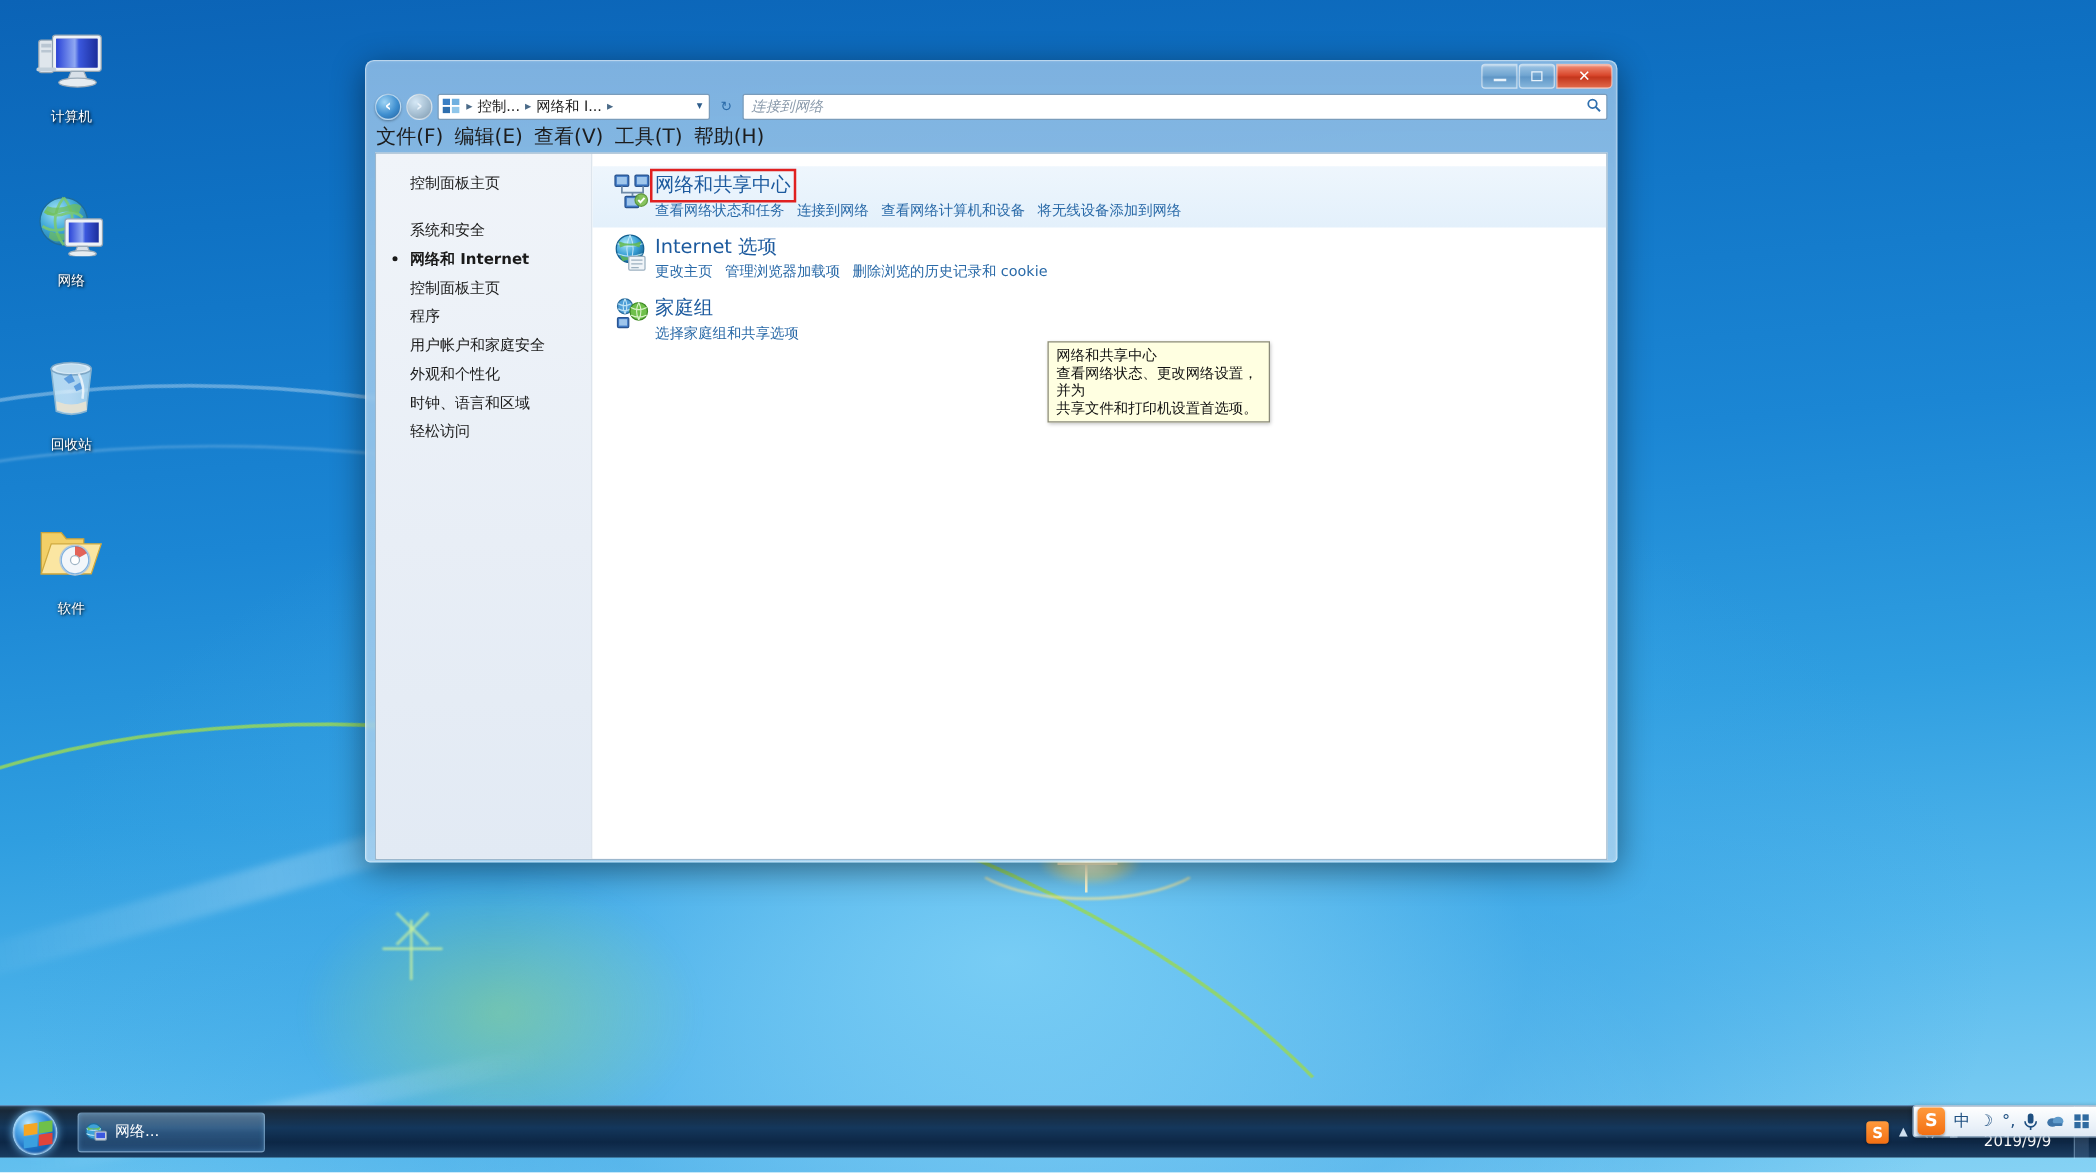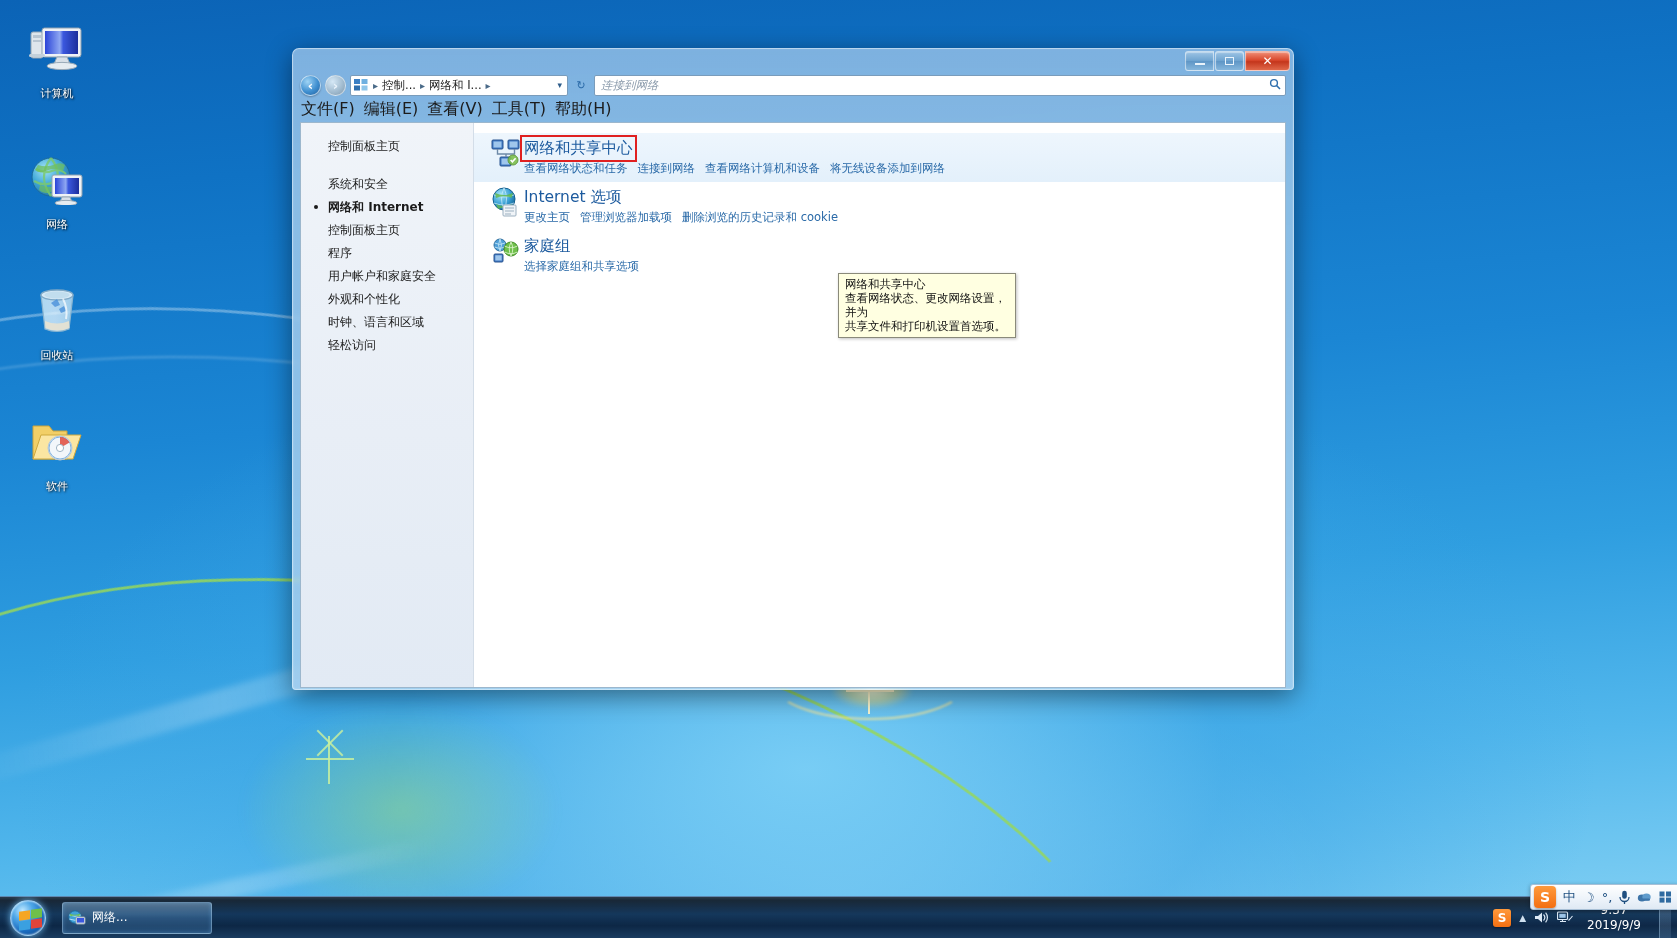--- a/index.html
+++ b/index.html
@@ -284,21 +284,21 @@
     border: 1px solid #8a8a7a;
     padding: 3px 6px 4px 6px;
     font-size: 11.5px; color: #111;
     line-height: 14px;
     box-shadow: 1px 1px 3px rgba(0,0,0,0.25);
     z-index: 30;
   }
 
   
   #taskbar {
-    position: absolute; left: 0; bottom: 0;
+    position: absolute; left: 0; bottom: 12px;
     width: 1677px; height: 42px;
     background: linear-gradient(180deg, rgba(40,52,66,0.94) 0%, rgba(22,34,48,0.96) 8%,
                 rgba(16,48,84,0.95) 42%, rgba(10,34,64,0.97) 70%, rgba(24,56,92,0.97) 100%);
     border-top: 1px solid rgba(150,200,245,0.55);
     display: flex; align-items: center;
     z-index: 50;
     justify-content: space-between;
   }
   .startorb {
     width: 52px; height: 40px;

